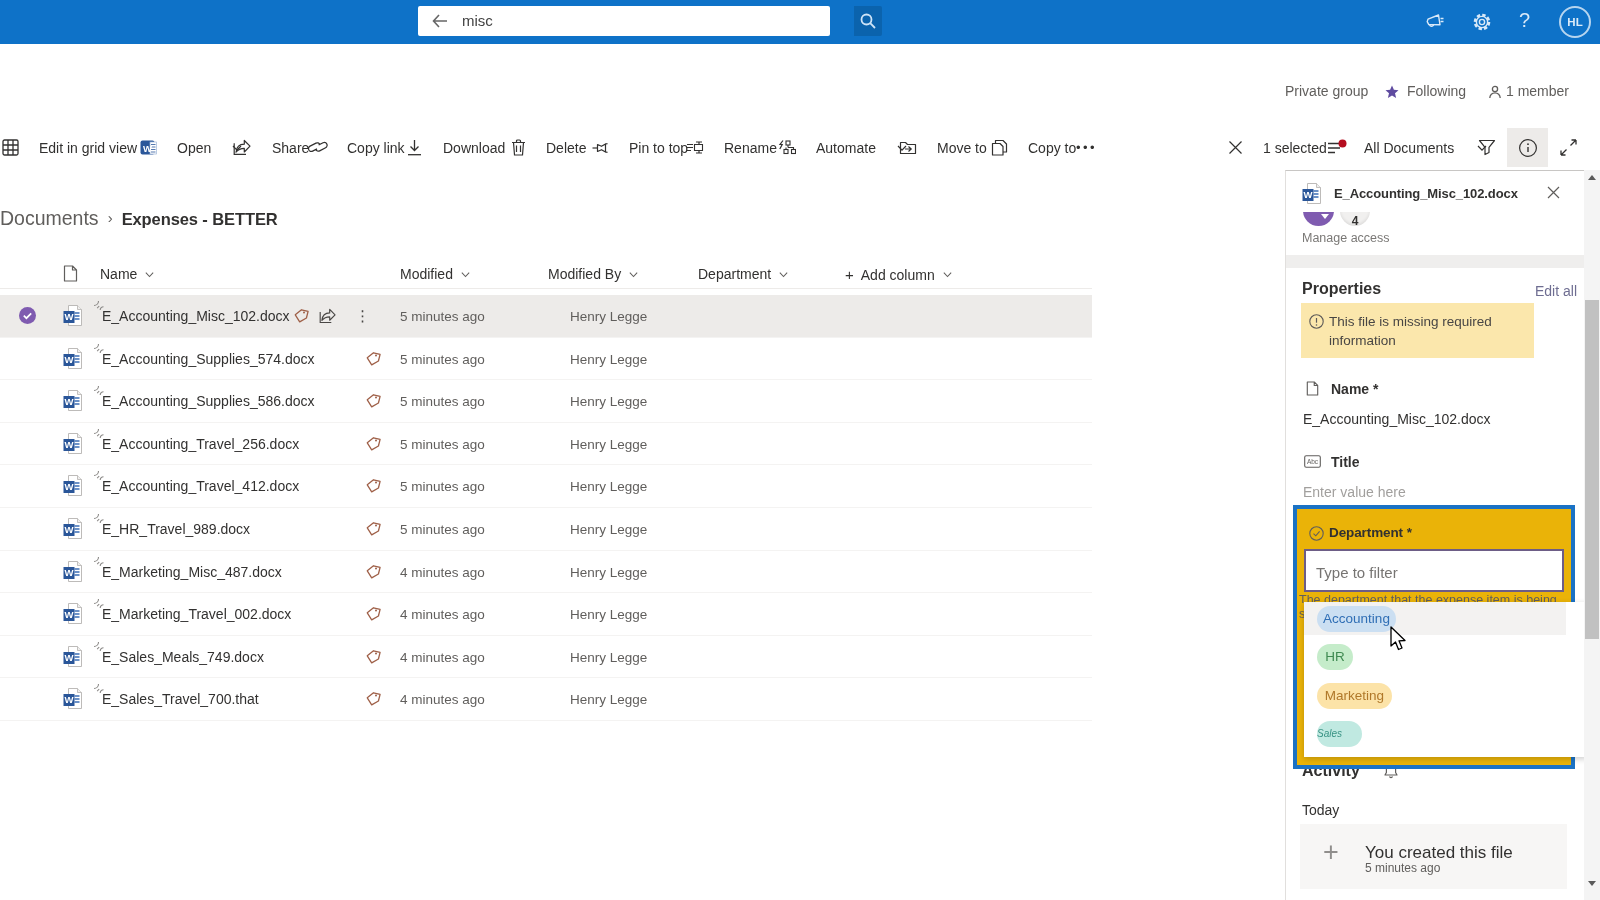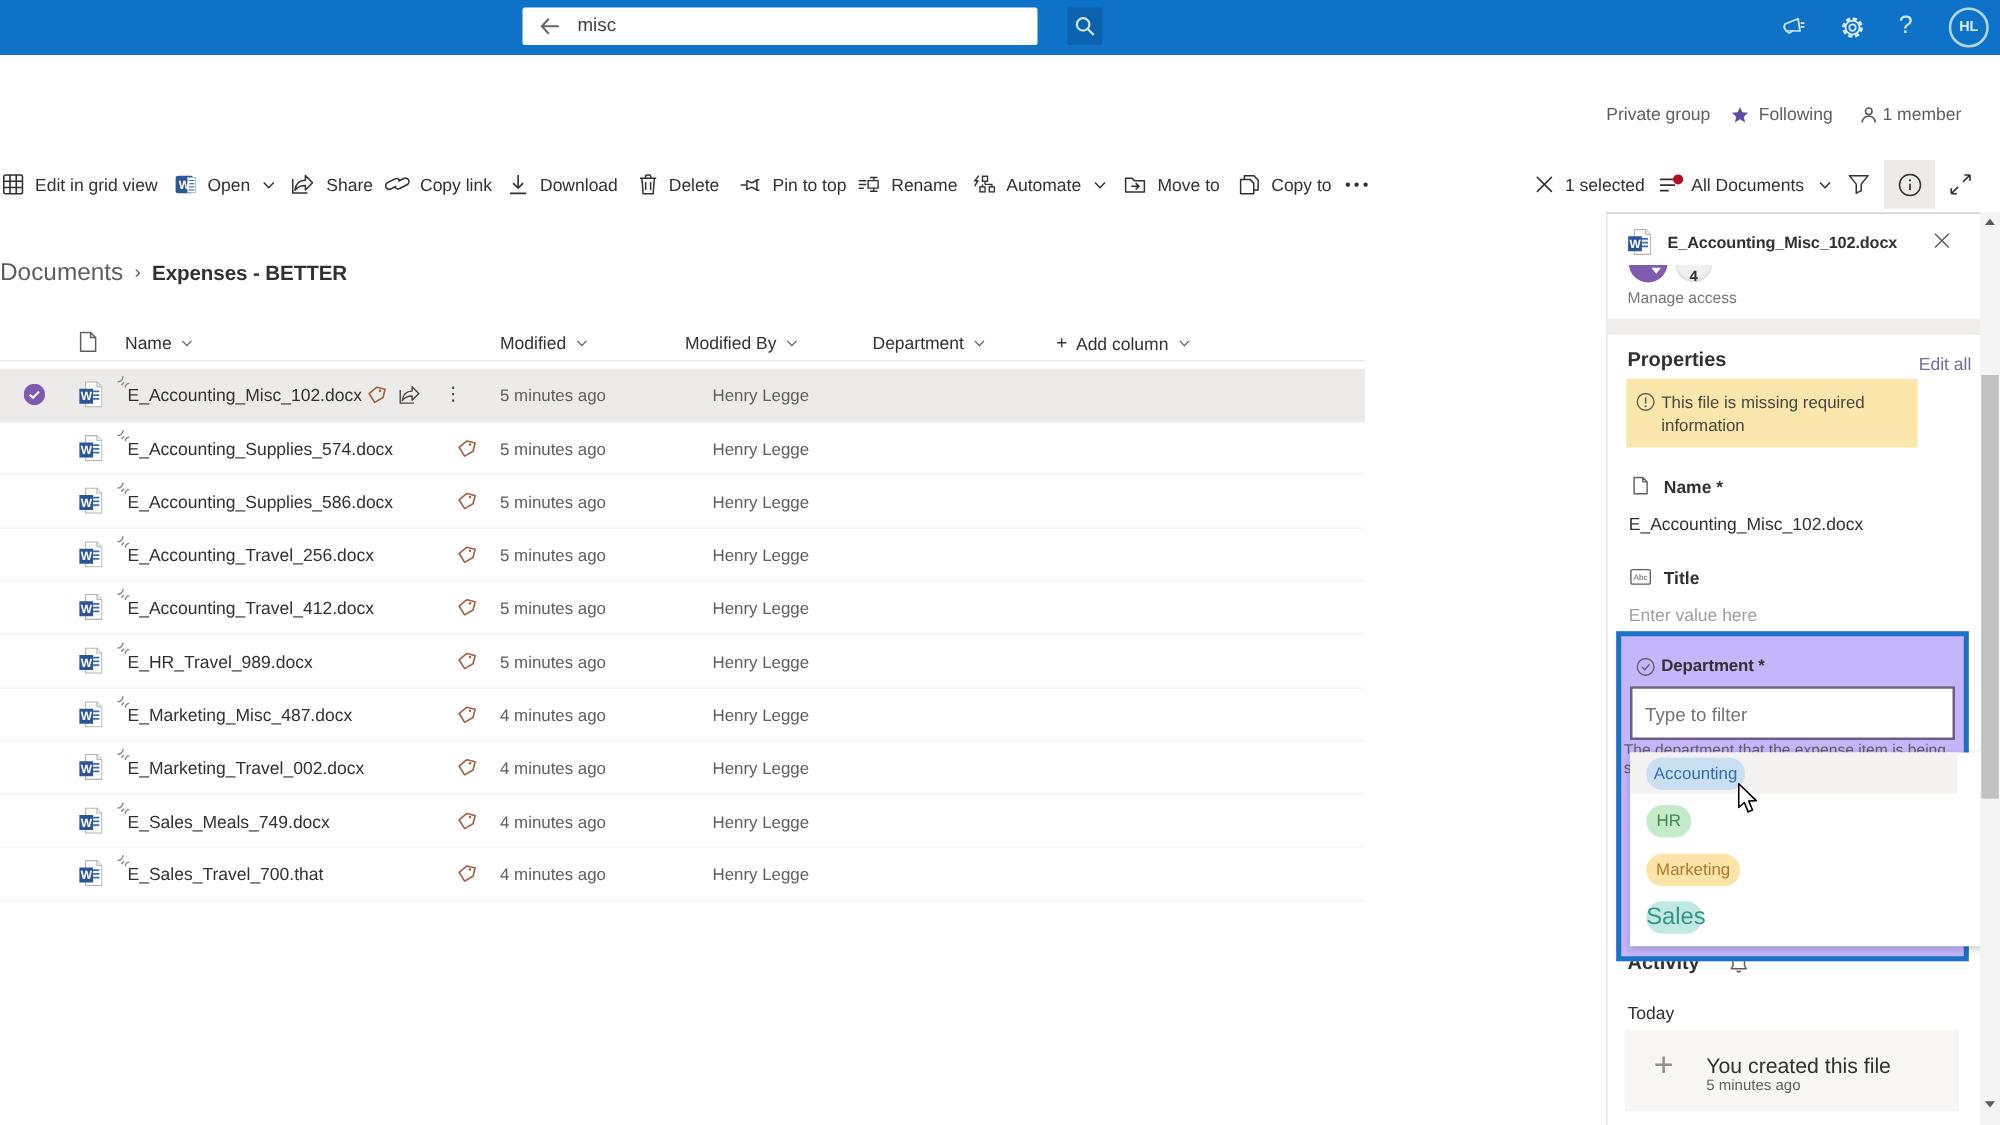--- a/index.html
+++ b/index.html
@@ -15,21 +15,21 @@
 #searchbox .stext { position:absolute; left:44px; top:6px; font-size:15px; color:#424242; }
 #searchbtn { position:absolute; left:854px; top:6px; width:28px; height:30px; background:#0b63ad; border-radius:0 2px 2px 0; }
 #searchbtn svg { position:absolute; left:5px; top:6px; }
 .suiteicon { position:absolute; top:11px; }
 #avatarHL { position:absolute; left:1559px; top:6px; width:32px; height:32px; border-radius:50%;
   border:2px solid #b7d5ef; color:#dcebf8; font-size:11.5px; line-height:28px; text-align:center; font-weight:bold; }
 .b2t { position:absolute; top:83px; font-size:14px; color:#605e5c; }
 
 
 #toolbar { position:absolute; left:0; top:128px; width:1600px; height:39px; background:#fff; }
-.tbi { position:absolute; top:0; height:39px; display:flex; align-items:center; font-size:14px; color:#323130; }
+.tbi { position:absolute; top:0; height:39px; display:flex; align-items:center; font-size:14px; color:#323130;gap:11px; }
 .tbi svg { display:block; }
 .tbi .lbl { margin-left:9px; }
 .chev { margin-left:9px; }
 
 
 #crumb { position:absolute; left:0px; top:207px; font-size:19.5px; }
 #crumb .c1 { color:#605e5c; }
 #crumb .sep { color:#605e5c; font-size:15px; margin:0 9px; position:relative; top:-2px;}
 #crumb .c2 { color:#323130; font-weight:bold; font-size:16.5px; letter-spacing:-0.1px; }
 
@@ -501,40 +501,40 @@
       </svg>
   <div class="pt" style="left:45px; top:283px; font-weight:bold;">Title</div>
   <div class="pt" style="left:17px; top:313px; color:#a19f9d;">Enter value here</div>
 </div>
 
 <div class="abs" style="left:1302px; top:762px; font-weight:bold; font-size:16px; color:#323130;">Activity</div>
 <svg class="abs" style="left:1383px; top:763px;" width="16" height="16" viewBox="0 0 16 16">
       <path d="M8 1.5 a4.6 4.6 0 0 1 4.6 4.6 V9.5 L14 12 H2 L3.4 9.5 V6.1 A4.6 4.6 0 0 1 8 1.5 Z M6.5 13.5 a1.6 1.6 0 0 0 3 0" stroke="#605e5c" stroke-width="1.2" fill="none" stroke-linejoin="round"></path>
     </svg>
 
-<div class="abs" style="left:1293px; top:505px; width:282px; height:264px; background:#c4b5fd; border:4px solid #1b72c4;">
+<div class="abs" style="left:1293px; top:505px; width:282px; height:264px; background:#eab308; border:4px solid #1b72c4;">
   <svg class="abs" style="left:12px; top:17px;" width="15" height="15" viewBox="0 0 15 15">
         <circle cx="7.5" cy="7.5" r="6.7" stroke="#605e5c" stroke-width="1.1" fill="none"></circle>
         <path d="M4.5 7.6 L6.8 9.8 L10.6 5.4" stroke="#605e5c" stroke-width="1.1" fill="none"></path>
       </svg>
   <div class="abs" style="left:32px; top:16px; font-size:13.5px; font-weight:bold; letter-spacing:-0.1px;">Department *</div>
 
   <div class="abs" style="left:7px; top:40px; width:260px; height:43px; background:#fff; border:2px solid #6d5d86;">
     <div class="abs" style="left:10px; top:13px; font-size:15px; color:#767472;">Type to filter</div>
   </div>
 
   <div class="abs" style="left:2px; top:84px; width:270px; height:10px; overflow:hidden; font-size:12.5px; color:#605e5c;">The department that the expense item is being</div>
   <div class="abs" style="left:2px; top:98px; font-size:12.5px; color:#605e5c;">s</div>
 
   <div class="abs" style="left:7px; top:93px; width:284px; height:155px; background:#fff; box-shadow:0 2px 6px rgba(0,0,0,0.2);">
     <div class="abs" style="left:0; top:0; width:262px; height:33px; background:#f3f2f1;"></div>
     <div class="abs" style="left:13px; top:4px; width:79px; height:26px; border-radius:13px; background:#cbdff2; color:#2f6eb5; font-size:13.5px; text-align:center; line-height:26px;">Accounting</div>
     <div class="abs" style="left:13px; top:42px; width:36px; height:26px; border-radius:13px; background:#c5ecca; color:#3f8a51; font-size:13.5px; text-align:center; line-height:26px;">HR</div>
     <div class="abs" style="left:13px; top:81px; width:75px; height:26px; border-radius:13px; background:#fce3a8; color:#b07829; font-size:13.5px; text-align:center; line-height:26px;">Marketing</div>
-    <div class="abs" style="left:13px; top:119px; width:45px; height:26px; border-radius:13px; background:#c0e9e1; color:#389384; font-size:19px; text-align:right; line-height:26px;">Sales</div>
+    <div class="abs" style="left:13px; top:119px; width:45px; height:26px; border-radius:13px; background:#c0e9e1; color:#389384; font-size:10px; text-align:left; line-height:26px;font-style:italic;">Sales</div>
   </div>
 </div>
 
 <svg class="abs" style="left:1389px; top:626px;" width="20" height="27" viewBox="0 0 20 27">
       <path d="M2 1 L2 20 L6.5 16 L9.5 23.5 L13 22 L10 14.8 L16 14.5 Z" fill="#fff" stroke="#000" stroke-width="1.3" stroke-linejoin="round"></path>
     </svg>
 
 <div class="abs" style="left:1302px; top:802px; font-size:14px; color:#323130;">Today</div>
 <div class="abs" style="left:1300px; top:824px; width:267px; height:65px; background:#f7f6f5;">
   <div class="abs" style="left:23px; top:13px; font-size:27px; font-weight:200; color:#908e8c;">+</div>

